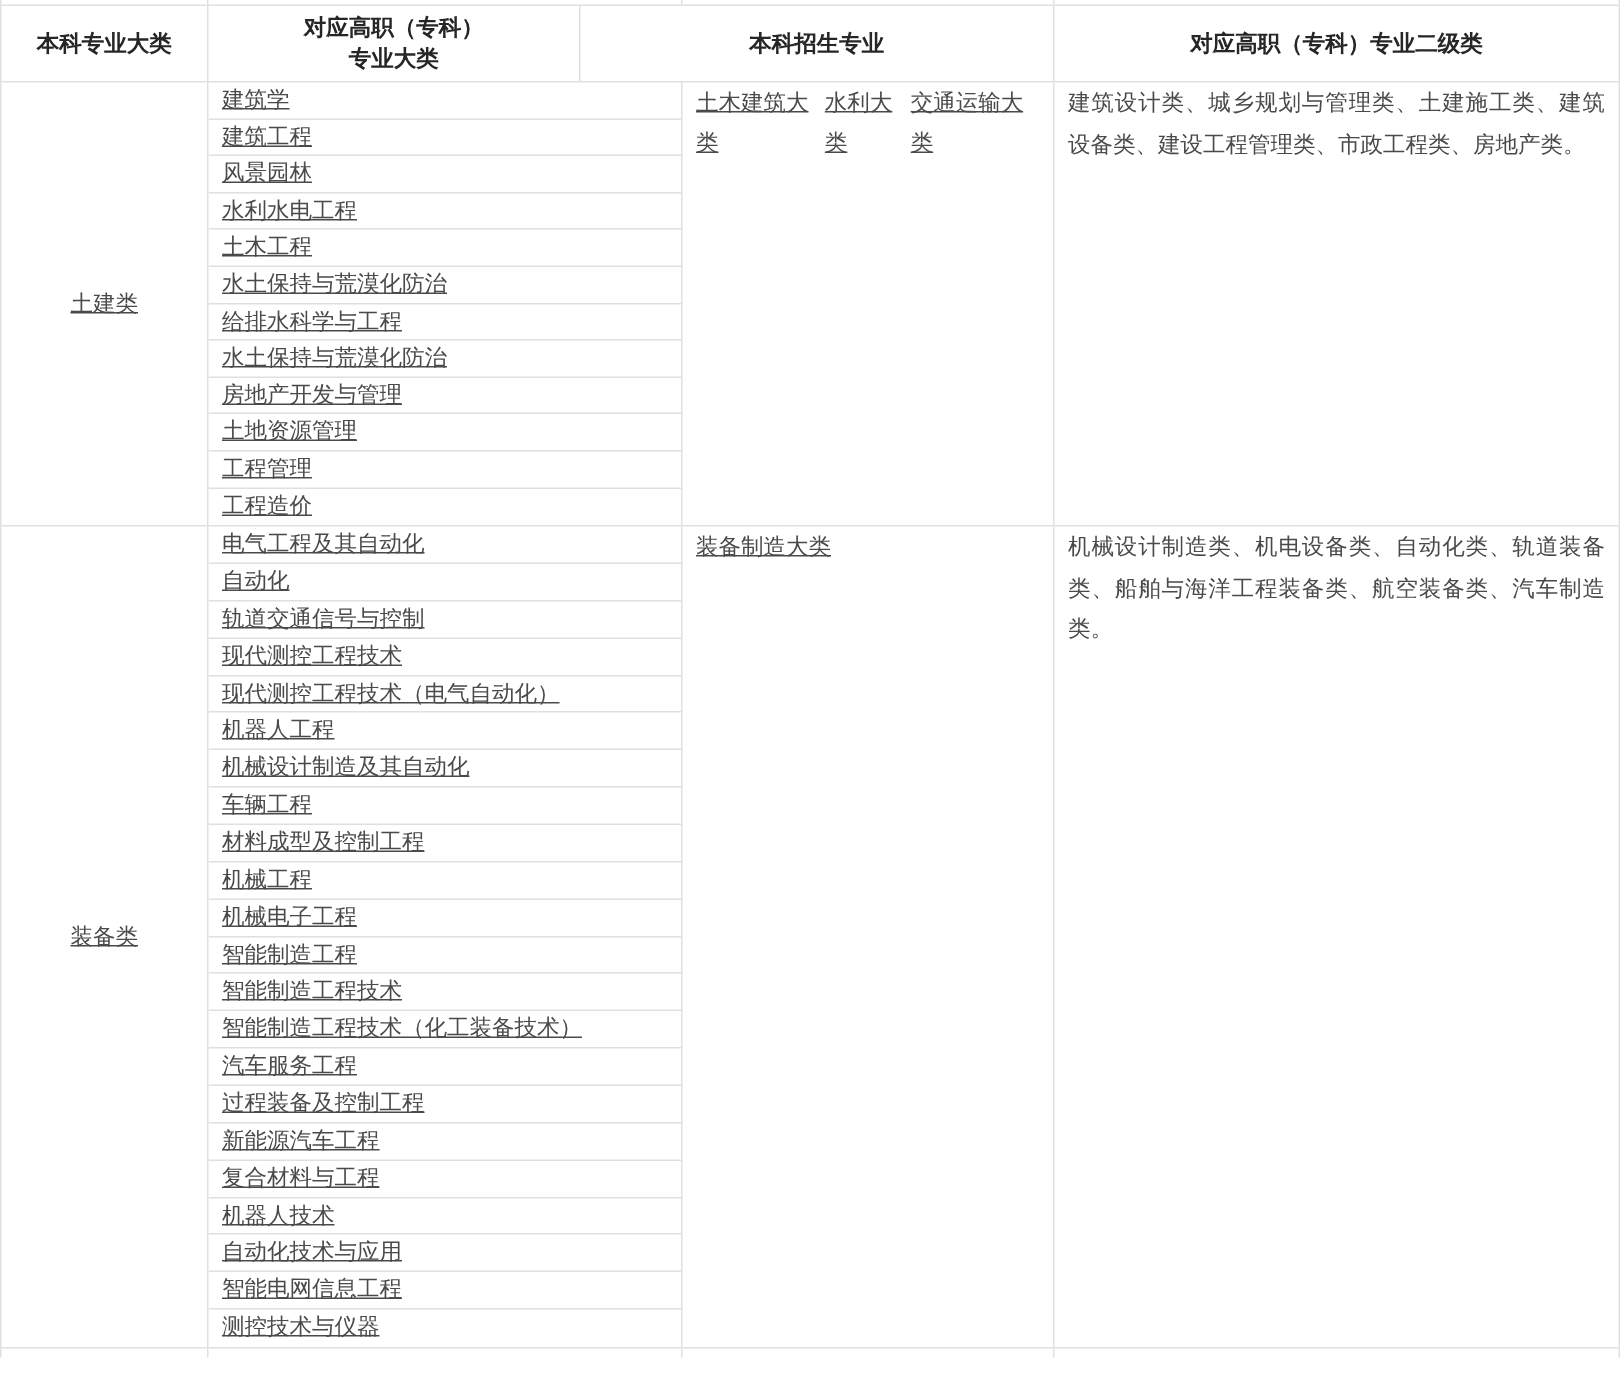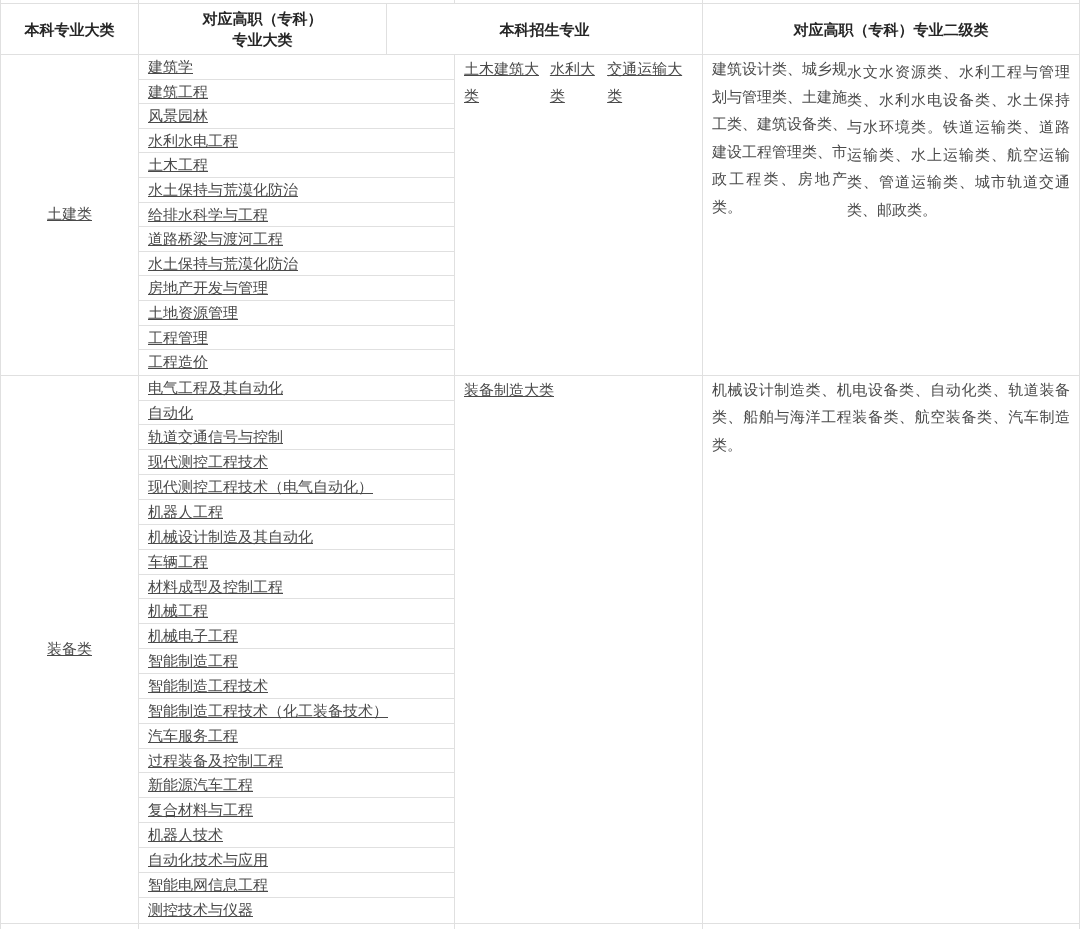--- a/index.html
+++ b/index.html
@@ -94,35 +94,33 @@
   <div class="group g1">
     <div class="cell cat">土建类</div>
     <div class="cell majors">
       <div class="major">建筑学</div>
       <div class="major">建筑工程</div>
       <div class="major">风景园林</div>
       <div class="major">水利水电工程</div>
       <div class="major">土木工程</div>
       <div class="major">水土保持与荒漠化防治</div>
       <div class="major">给排水科学与工程</div>
-      <div class="major">道路桥梁与渡河工程</div>
       <div class="major">水土保持与荒漠化防治</div>
       <div class="major">房地产开发与管理</div>
       <div class="major">土地资源管理</div>
       <div class="major">工程管理</div>
       <div class="major">工程造价</div>
     </div>
     <div class="cell voc">
       <div>土木建筑大类</div>
       <div>水利大类</div>
       <div>交通运输大类</div>
     </div>
     <div class="sec">
       <p>建筑设计类、城乡规划与管理类、土建施工类、建筑设备类、建设工程管理类、市政工程类、房地产类。</p>
-      <p>水文水资源类、水利工程与管理类、水利水电设备类、水土保持与水环境类。铁道运输类、道路运输类、水上运输类、航空运输类、管道运输类、城市轨道交通类、邮政类。</p>
     </div>
   </div>
 
   <div class="group g2">
     <div class="cell cat">装备类</div>
     <div class="cell majors">
       <div class="major">电气工程及其自动化</div>
       <div class="major">自动化</div>
       <div class="major">轨道交通信号与控制</div>
       <div class="major">现代测控工程技术</div>

